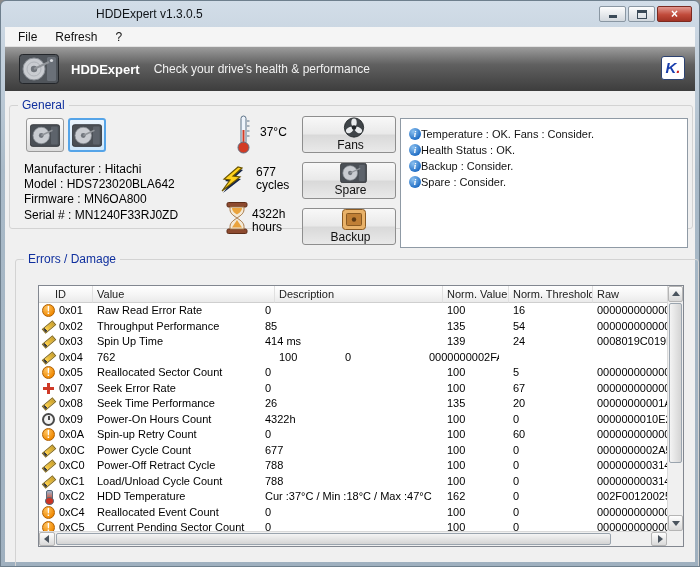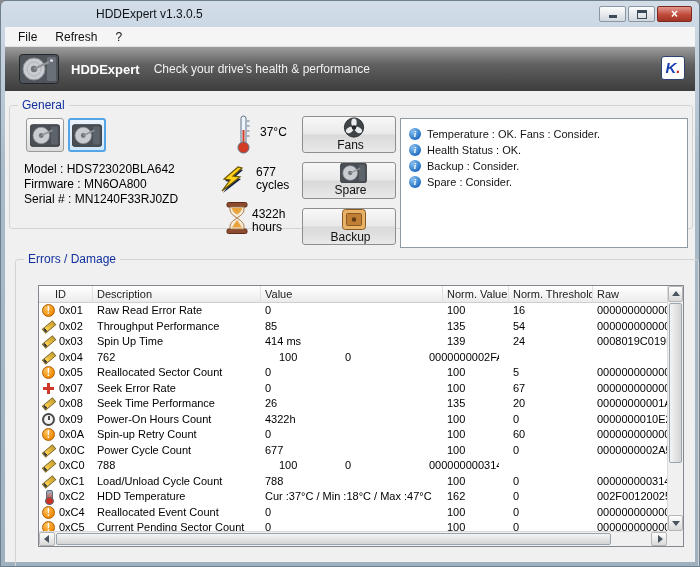--- a/index.html
+++ b/index.html
@@ -63,21 +63,21 @@
 
   .abtn { position:absolute; left:292px; width:94px; height:37px; border:1px solid #8e8e8e; border-radius:3px;
     background:linear-gradient(180deg,#f8f8f8,#e9e9e9 48%,#d9d9d9 52%,#e9e9e9); display:flex; align-items:center;
     padding-left:9px; font-size:12px; color:#111;flex-direction:column; }
   .abtn .lbl { flex:1; text-align:center; padding-right:6px; }
   .a1 { top:10px; } .a2 { top:56px; } .a3 { top:102px; }
 
   .msg { position:absolute; left:390px; top:12px; width:288px; height:130px; background:#fff; border:1px solid #8f9aa5; overflow:hidden; }
   .msg-title { padding:6px 0 0 8px; font-size:12px; color:#000; }
   .msg-list { margin-top:7px; }
-  .msg-item { display:flex; align-items:center; gap:6px; padding:0 8px; height:16px; font-size:11px; color:#141414; white-space:nowrap; }
+  .msg-item { display:flex; align-items:center; padding:0 8px; height:16px; font-size:11px; color:#141414; white-space:nowrap; }
   .ii { width:12px; height:12px; border-radius:50%; background:radial-gradient(circle at 35% 30%, #8cc1f0, #1565c0 80%); position:relative; flex:none; }
   .ii::after { content:"i"; position:absolute; inset:0; color:#fff; font:italic bold 9px/12px "Liberation Serif", serif; text-align:center; }
 
   
   .lv { position:absolute; left:22px; top:25px; width:646px; height:262px; border:1px solid #828790; background:#fff; }
   .lv-head { position:absolute; left:0; top:0; width:628px; height:17px; display:flex; }
   .hcell { height:17px; border-right:1px solid #e0e0e0; border-bottom:1px solid #cfcfcf;
     background:linear-gradient(180deg,#ffffff,#f5f5f5 55%,#eaeaea); font-size:11px; color:#222;
     padding:2px 0 0 4px; white-space:nowrap; overflow:hidden; }
   .lv-body { position:absolute; left:0; top:17px; width:628px; bottom:15px; overflow:hidden; }
@@ -179,20 +179,21 @@
         <svg width="30" height="23" viewBox="0 0 40 30">
           <rect x="0.5" y="0.5" width="39" height="29" rx="3" fill="#4a4f55" stroke="#24272b"></rect>
           <circle cx="15" cy="15" r="11" fill="#c9ccd1" stroke="#8a8f96"></circle>
           <circle cx="15" cy="15" r="3.2" fill="#70757c"></circle>
           <rect x="28" y="3" width="9" height="24" rx="1.5" fill="#5d636b"></rect>
           <path d="M15 15 L30 8" stroke="#909499" stroke-width="2"></path>
         </svg>
       </div>
 
       <div class="drive-info">
+        <div>Manufacturer : Hitachi</div>
         <div>Model : HDS723020BLA642</div>
         <div>Firmware : MN6OA800</div>
         <div>Serial # : MN1240F33RJ0ZD</div>
       </div>
 
       <svg class="svg-abs p-thermo" width="15" height="40" viewBox="0 0 15 40">
         <rect x="5" y="2" width="5" height="28" rx="2.5" fill="#eef4fb" stroke="#5d7287"></rect>
         <rect x="6.5" y="16" width="2" height="14" fill="#d23b25"></rect>
         <circle cx="7.5" cy="33.5" r="5.5" fill="#d23b25" stroke="#5d7287"></circle>
         <line x1="11" y1="7" x2="13.5" y2="7" stroke="#5d7287"></line>
@@ -278,22 +279,22 @@
         </div>
       </div>
     </div>
 
     <div class="groupbox gb-errors">
       <span class="legend">Errors / Damage</span>
 
       <div class="lv">
         <div class="lv-head">
           <div class="hcell c0">ID</div>
+          <div class="hcell c2">Value</div>
           <div class="hcell c1">Description</div>
-          <div class="hcell c2">Value</div>
           <div class="hcell c3">Norm. Value</div>
           <div class="hcell c4">Norm. Threshold</div>
           <div class="hcell c5">Raw</div>
         </div>
 
         <div class="lv-body">
   <div class="tr">
     <div class="td c0">
       <span class="ri ic-warning"></span>
       <span>0x01</span>
@@ -410,20 +411,21 @@
     <div class="td c3">100</div>
     <div class="td c4">0</div>
     <div class="td c5">0000000002A5</div>
   </div>
 
   <div class="tr">
     <div class="td c0">
       <span class="ri ic-pencil"></span>
       <span>0xC0</span>
     </div>
+    <div class="td c1">Power-Off Retract Cycle</div>
     <div class="td c2">788</div>
     <div class="td c3">100</div>
     <div class="td c4">0</div>
     <div class="td c5">000000000314</div>
   </div>
 
   <div class="tr">
     <div class="td c0">
       <span class="ri ic-pencil"></span>
       <span>0xC1</span>

